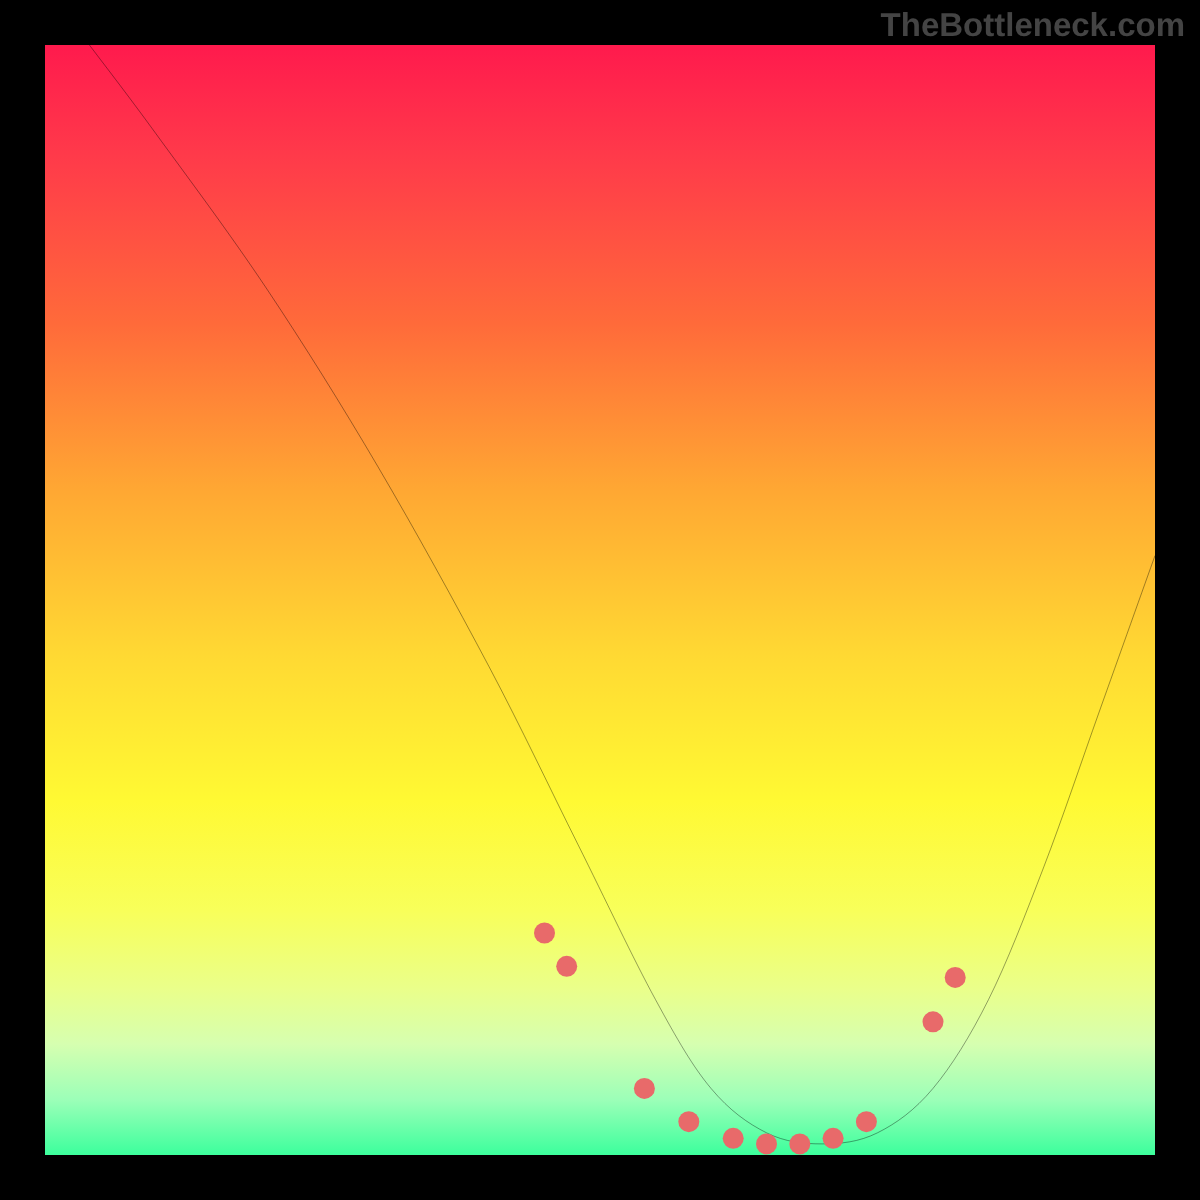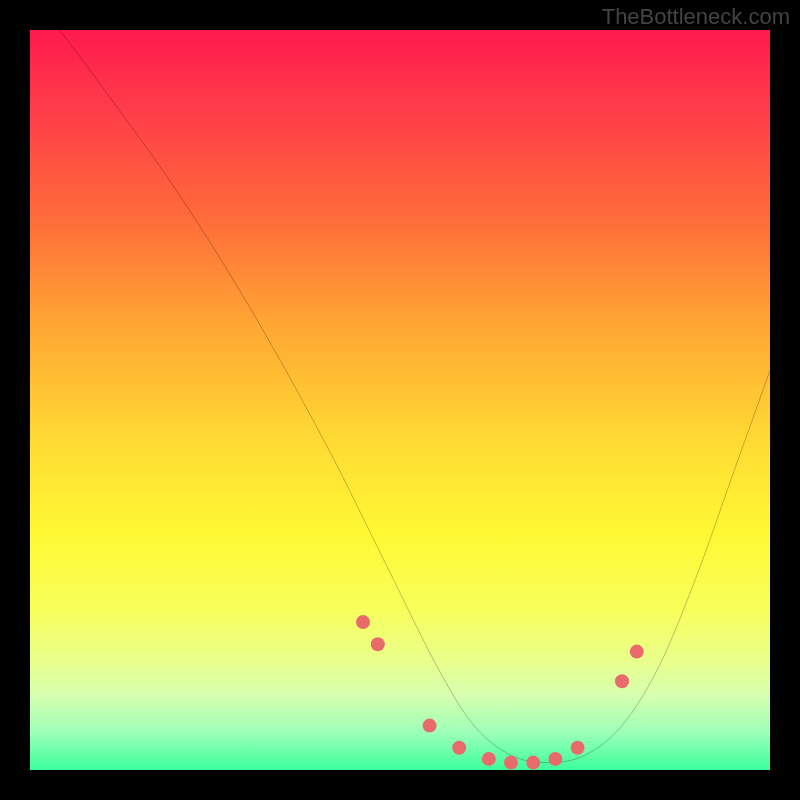--- a/index.html
+++ b/index.html
@@ -10,21 +10,21 @@
     position: relative;
     overflow: hidden;
     font-family: Arial, sans-serif;
   }
   .watermark {
     position: absolute;
     top: 4px;
     right: 10px;
     color: #444;
     font-size: 22px;
-    font-weight: normal;
+    font-weight: bold;
     z-index: 10;
     margin-left: 18px;
   }
   .plot-area {
     position: absolute;
     left: 30px;
     top: 30px;
     width: 740px;
     height: 740px;
     background: linear-gradient(to bottom,

